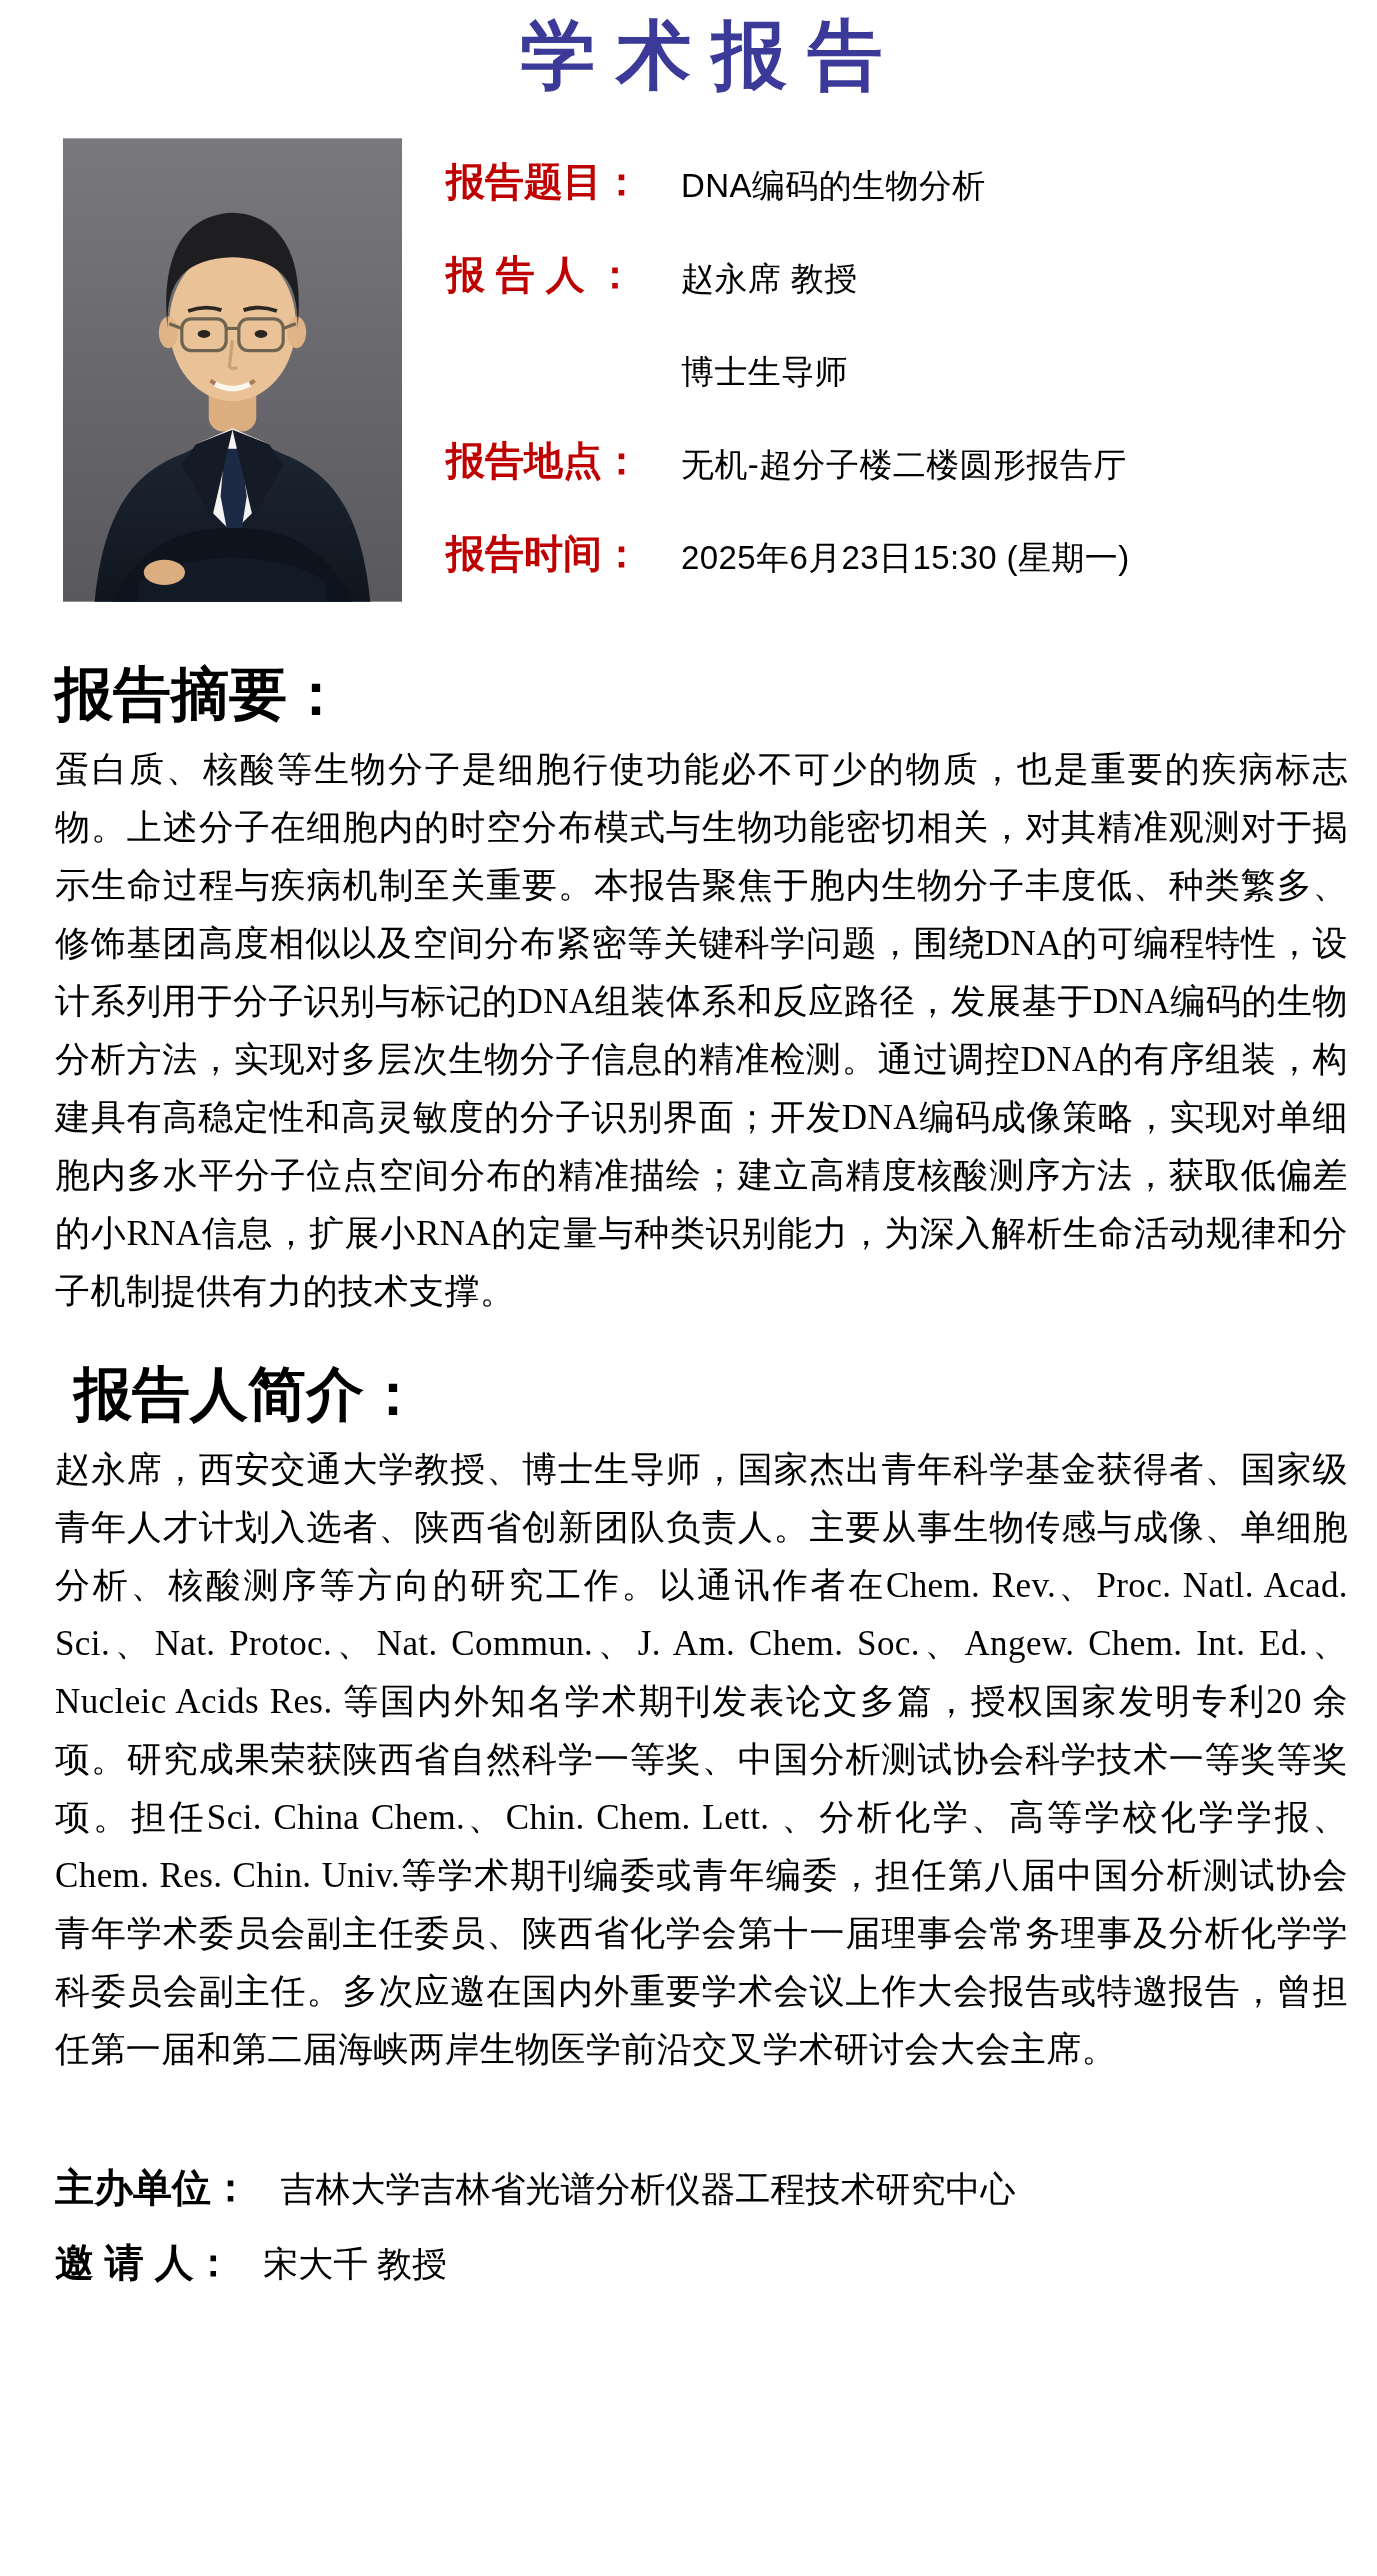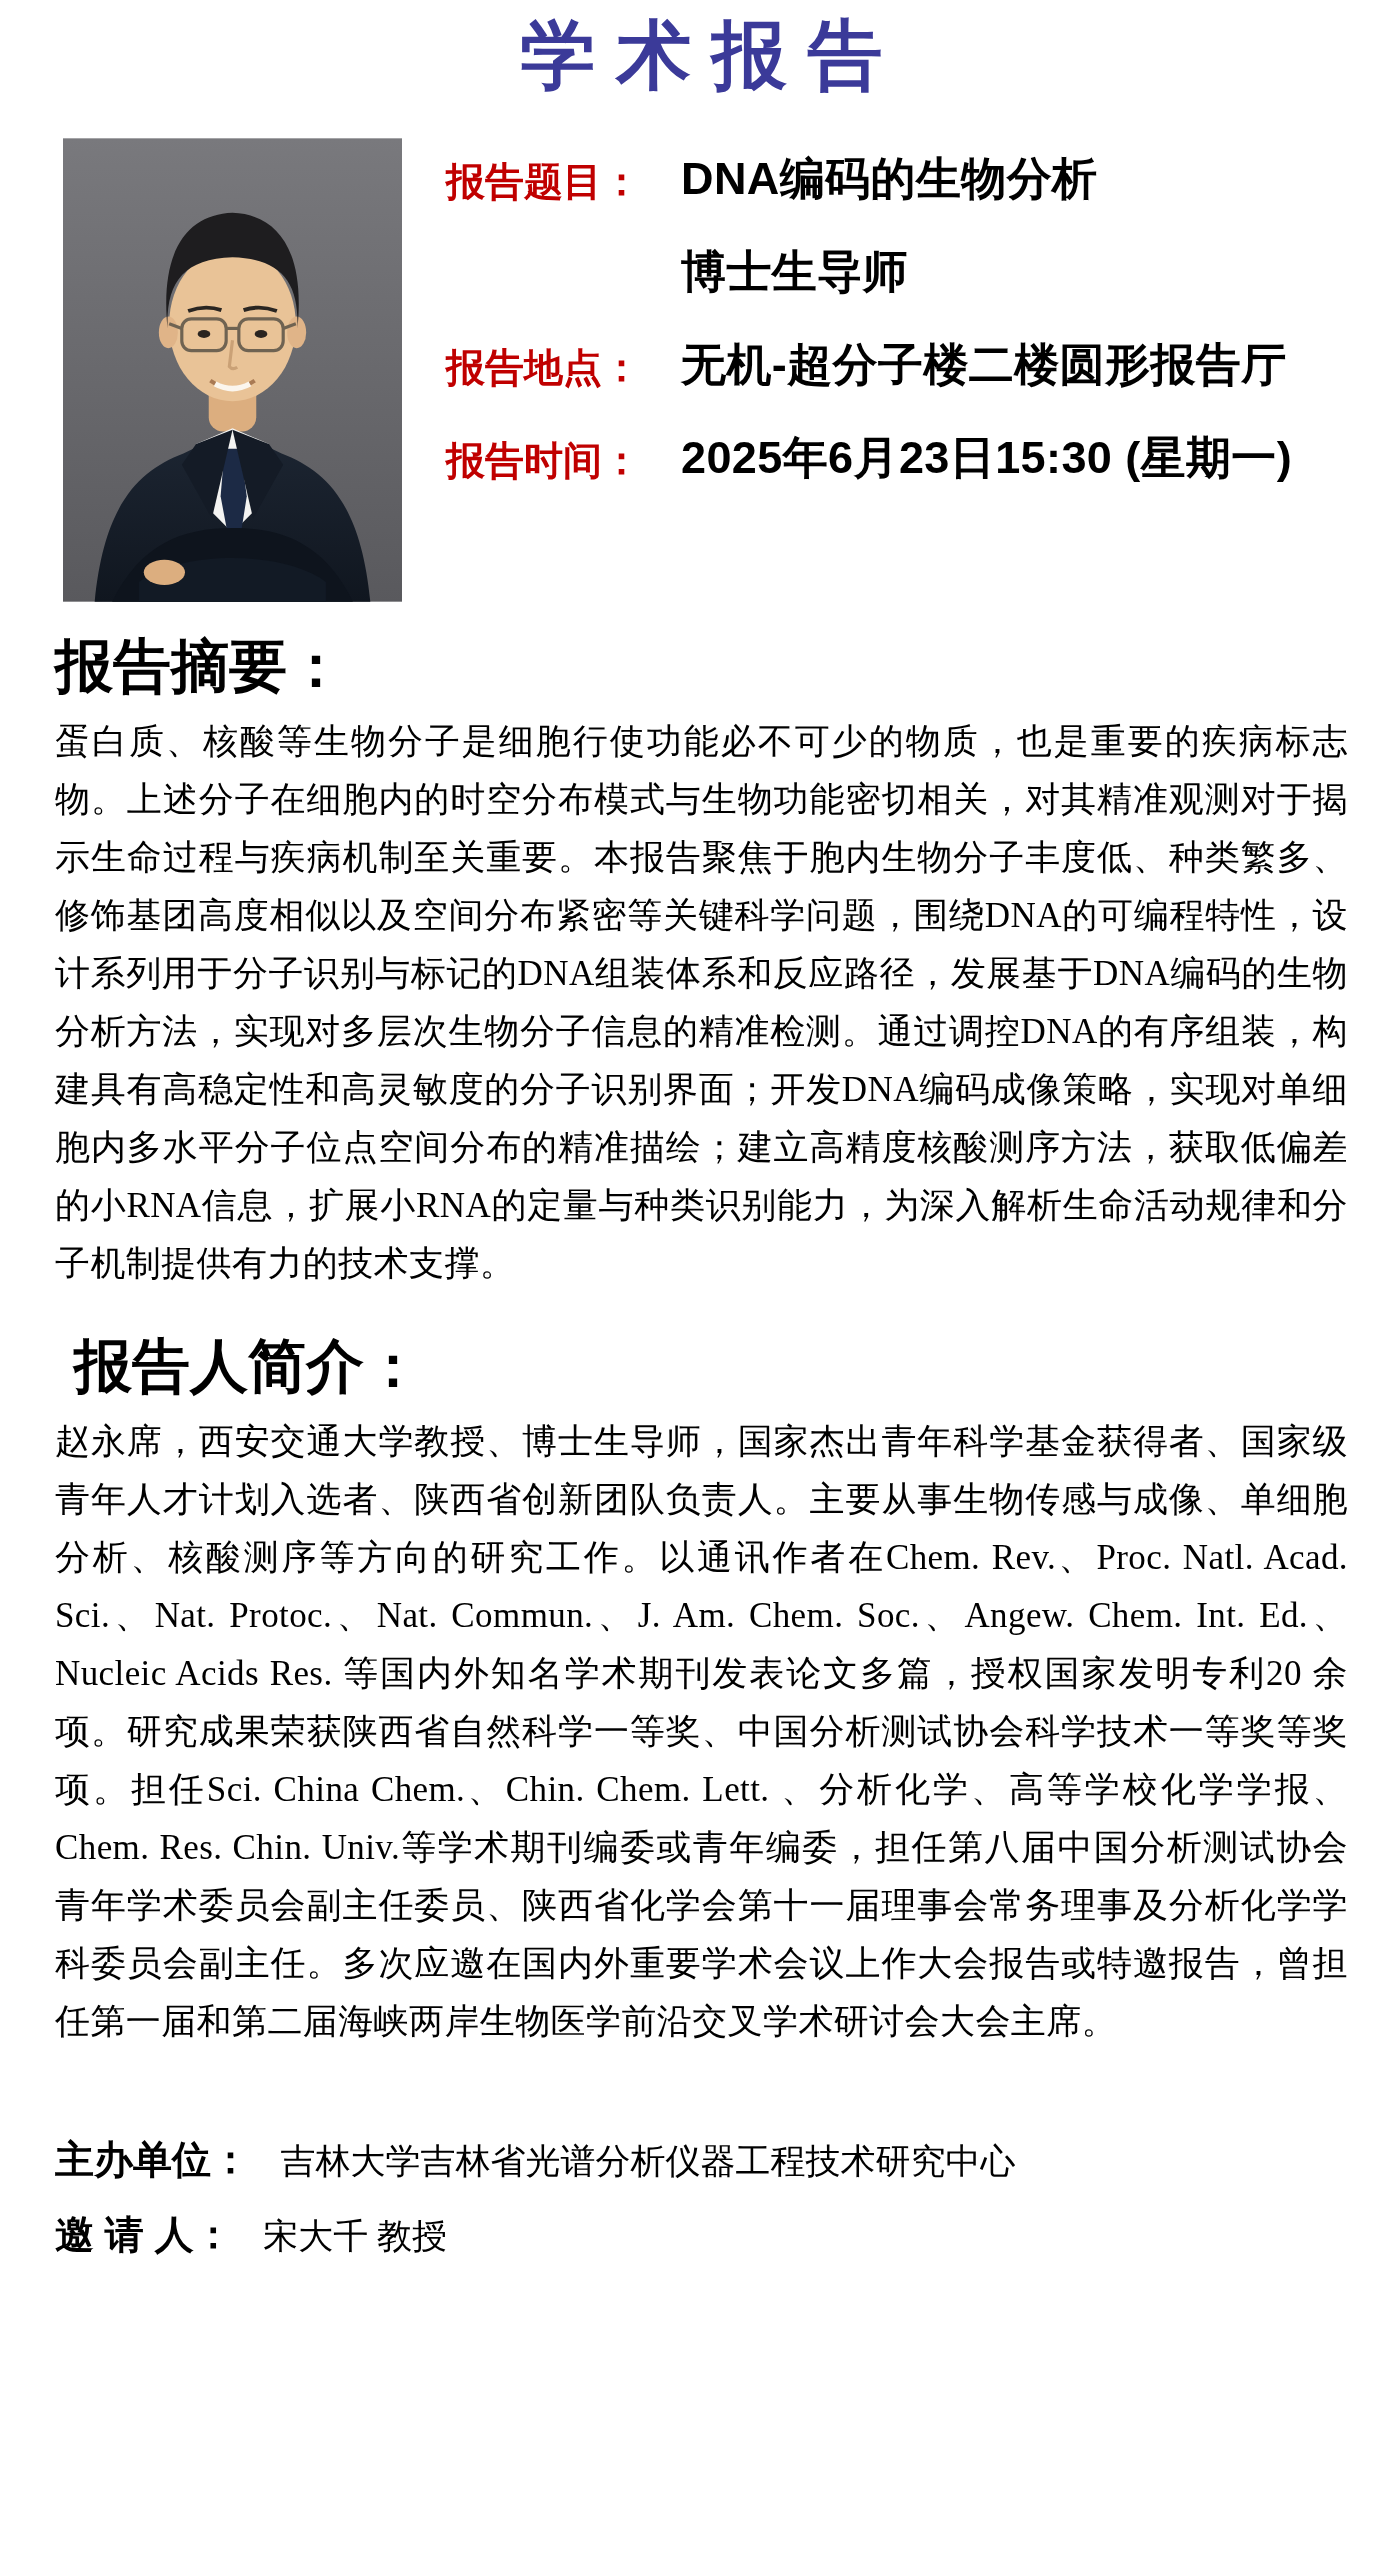--- a/index.html
+++ b/index.html
@@ -59,22 +59,22 @@
   .info-label {
     flex: none;
     width: 235px;
     font-family: "Liberation Sans", "DejaVu Sans", sans-serif;
     font-weight: bold;
     font-size: 39px;
     color: #C00000;
   }
   .info-value {
     font-family: "Liberation Sans", "DejaVu Sans", sans-serif;
-    font-weight: bold;
-    font-size: 45px;
+    font-weight: normal;
+    font-size: 33px;
     color: #000000;
     letter-spacing: 0.4px;
   }
   
   .section-heading {
     margin: 0;
     font-family: "Liberation Serif", "DejaVu Serif", serif;
     font-weight: bold;
     font-size: 58px;
     line-height: 60px;
@@ -177,20 +177,24 @@
         <path d="M 192 310 Q 214 322 236 310" stroke="#fbf6ee" stroke-width="7" fill="none"></path>
       </svg>
     </div>
 
     <div class="info">
       <div class="info-row">
         <span class="info-label">报告题目：</span>
         <span class="info-value">DNA编码的生物分析</span>
       </div>
       <div class="info-row">
+        <span class="info-label">报 告 人 ：</span>
+        <span class="info-value">赵永席 教授</span>
+      </div>
+      <div class="info-row">
         <span class="info-label"></span>
         <span class="info-value">博士生导师</span>
       </div>
       <div class="info-row">
         <span class="info-label">报告地点：</span>
         <span class="info-value">无机-超分子楼二楼圆形报告厅</span>
       </div>
       <div class="info-row">
         <span class="info-label">报告时间：</span>
         <span class="info-value">2025年6月23日15:30 (星期一)</span>

